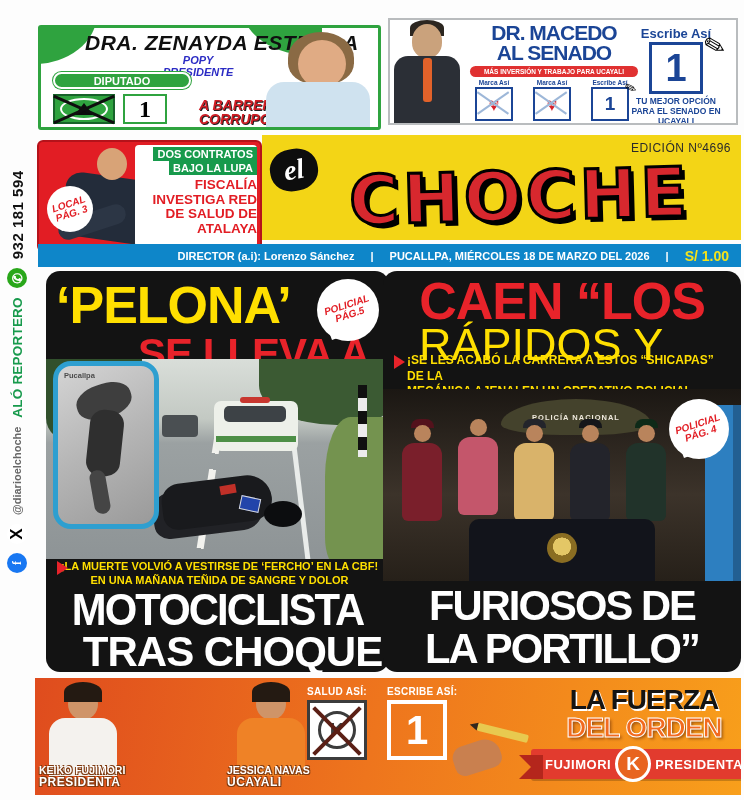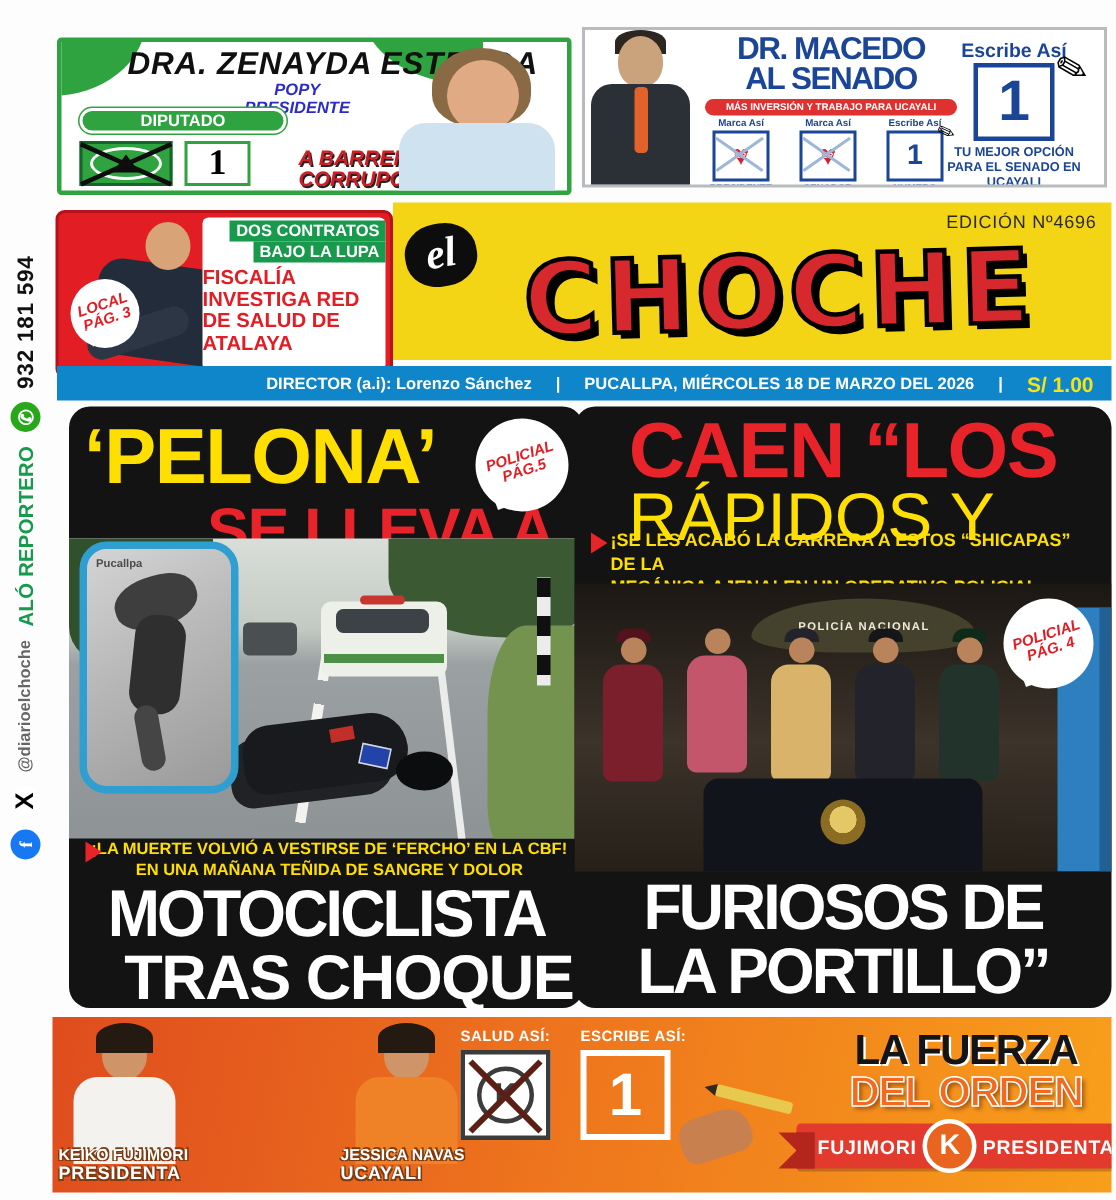--- a/index.html
+++ b/index.html
@@ -65,21 +65,21 @@
   .mac-esc{color:#1b4596;font-size:13px;font-weight:800;}
   .mac-bigbox{width:54px;height:52px;border:3px solid #1b4596;margin:1px auto 0;display:flex;align-items:center;justify-content:center;position:relative;}
   .mac-big1{color:#1b4596;font-size:38px;font-weight:900;}
   .mac-pen{position:absolute;right:-26px;top:-14px;font-size:26px;transform:rotate(-15deg);}
   .mac-tag{color:#1b4596;font-size:8.5px;font-weight:900;line-height:1.15;margin-top:3px;}
 
   
   .promo{position:absolute;left:37px;top:140px;width:225px;height:112px;background:#e21d24;border-radius:6px;border:2px solid #b5121a;overflow:hidden;}
   .promo-white{position:absolute;right:3px;top:3px;bottom:3px;width:122px;background:#fff;border-radius:4px;padding-top:2px;}
   .promo-chip{display:block;background:#179a4c;color:#fff;font-size:11px;font-weight:900;padding:1px 4px;width:max-content;margin-left:auto;}
-  .promo-head{color:#e21d24;font-size:13.5px;font-weight:900;text-align:left;line-height:1.08;margin-top:3px;}
+  .promo-head{color:#e21d24;font-size:13.5px;font-weight:900;text-align:right;line-height:1.08;margin-top:3px;}
   .promo-man-head{position:absolute;left:58px;top:6px;width:30px;height:32px;background:#d8a377;border-radius:50%;}
   .promo-man-body{position:absolute;left:24px;top:34px;width:86px;height:64px;background:#232c3a;border-radius:16px 16px 0 0;transform:rotate(8deg);}
   .promo-man-arm{position:absolute;left:18px;top:70px;width:70px;height:20px;background:#2c3645;border-radius:10px;transform:rotate(-18deg);}
   .bubble{background:#fff;border-radius:50%;position:absolute;display:flex;align-items:center;justify-content:center;text-align:center;}
   .bubble:after{content:"";position:absolute;left:6px;bottom:-8px;width:0;height:0;border:9px solid transparent;border-top-color:#fff;transform:rotate(25deg);}
   .promo-bubble{left:8px;top:44px;width:46px;height:46px;}
   .bubble-txt{color:#e21d24;font-weight:900;font-style:italic;font-size:10px;line-height:1;transform:rotate(-18deg);}
 
   
   .masthead{position:absolute;left:262px;top:135px;width:479px;height:105px;background:#f3d516;}

